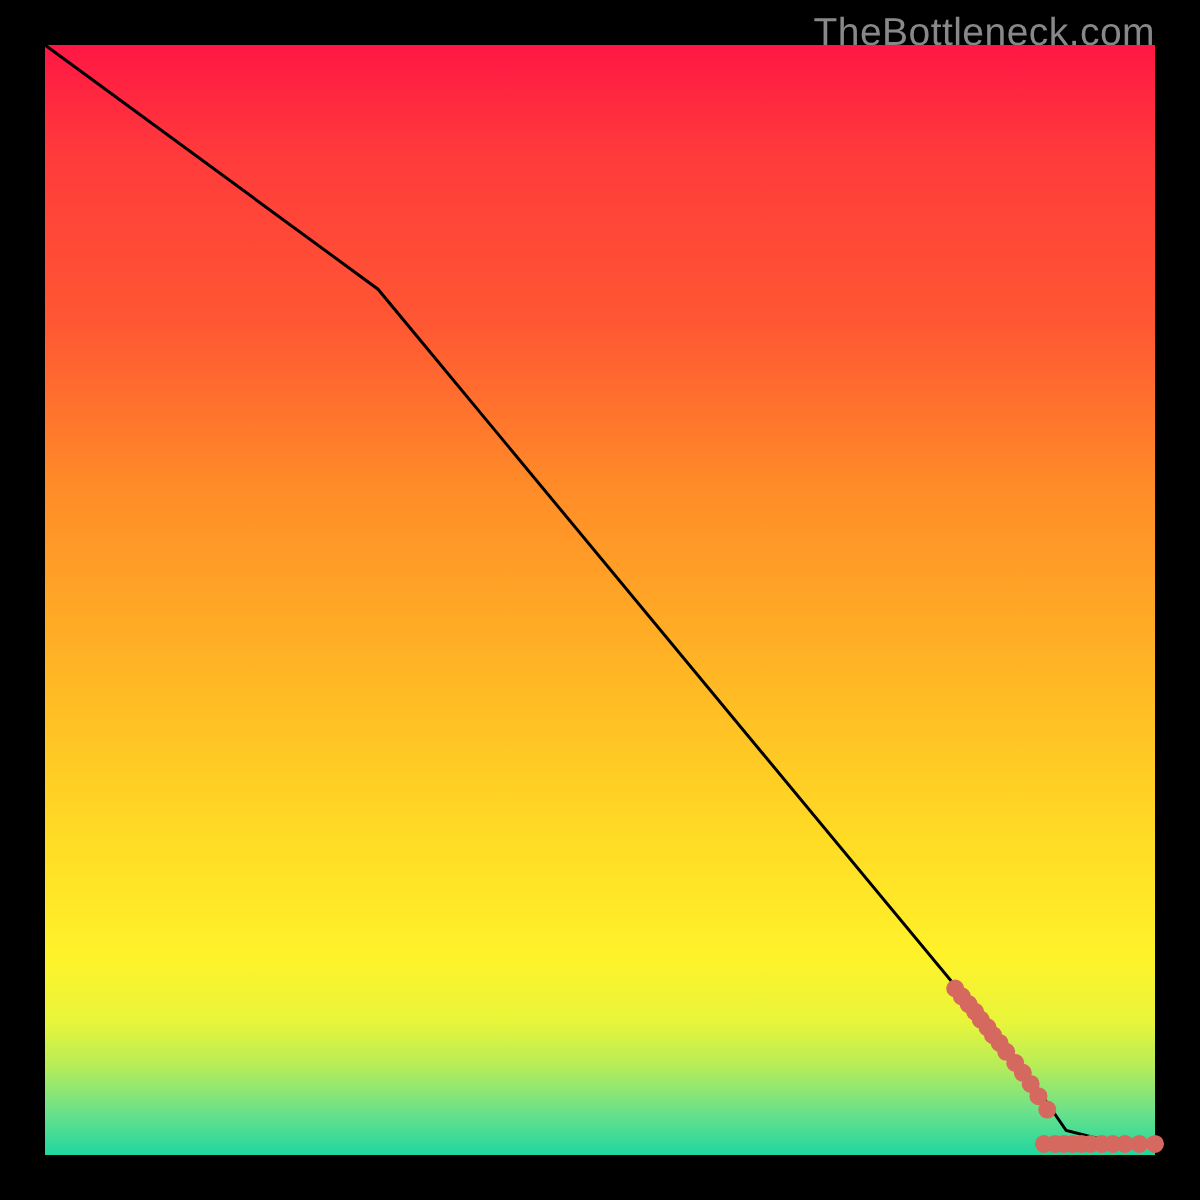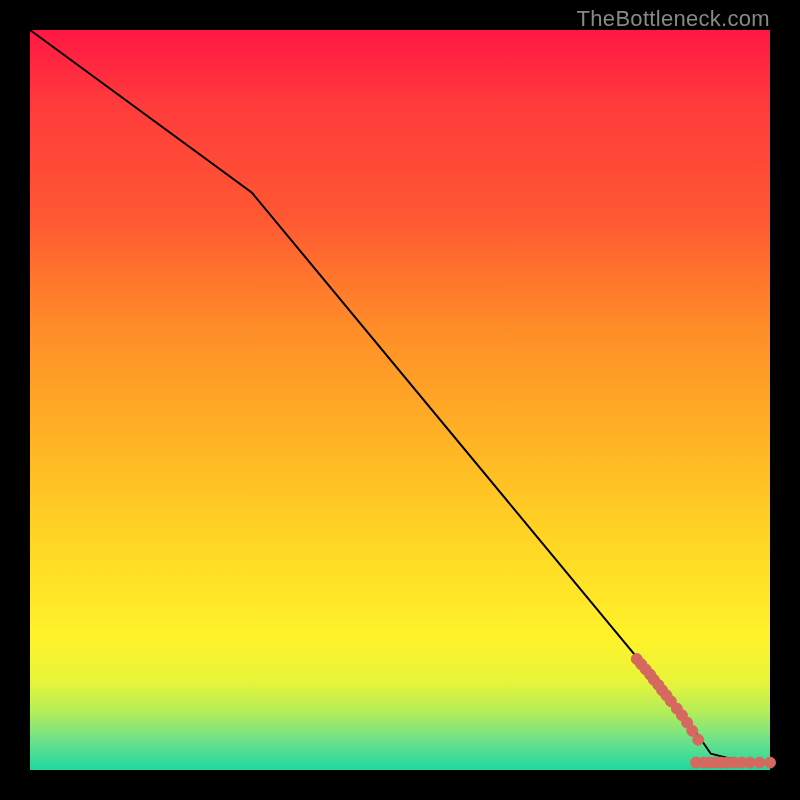--- a/index.html
+++ b/index.html
@@ -37,21 +37,21 @@
       #b6ed58 92%,
       #6de189 96%,
       #1fd7a0 100%
     );
   }
   .attribution {
     position: absolute;
     top: 6px;
     right: 30px;
     color: #888;
-    font-size: 22px;
+    font-size: 26px;
     font-weight: 400;
     letter-spacing: 0.3px;
     user-select: none;
   }
   svg.curve {
     position: absolute;
     left: 0;
     top: 0;
     width: 740px;
     height: 740px;

